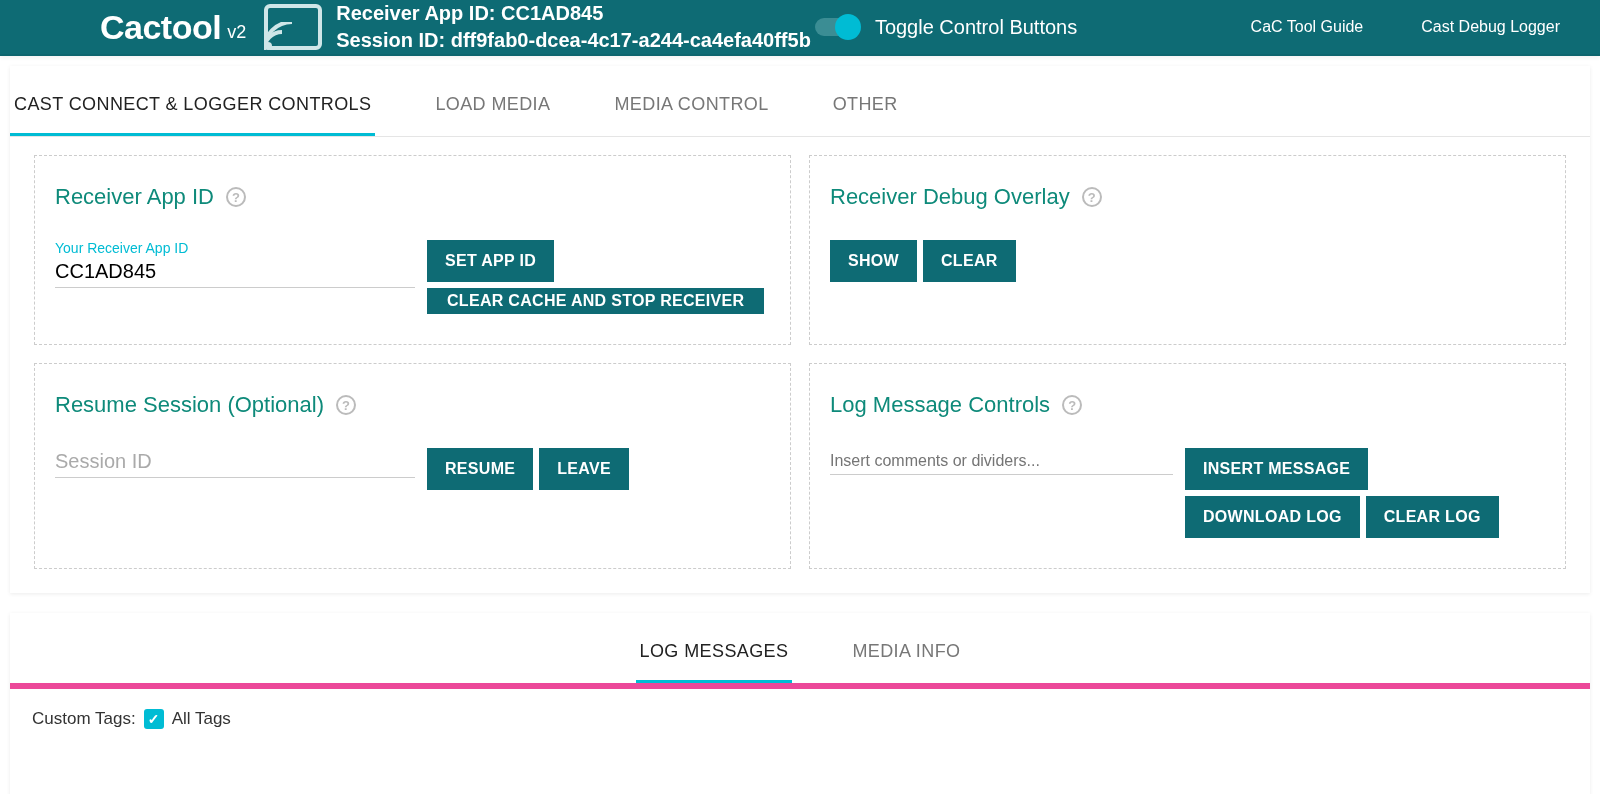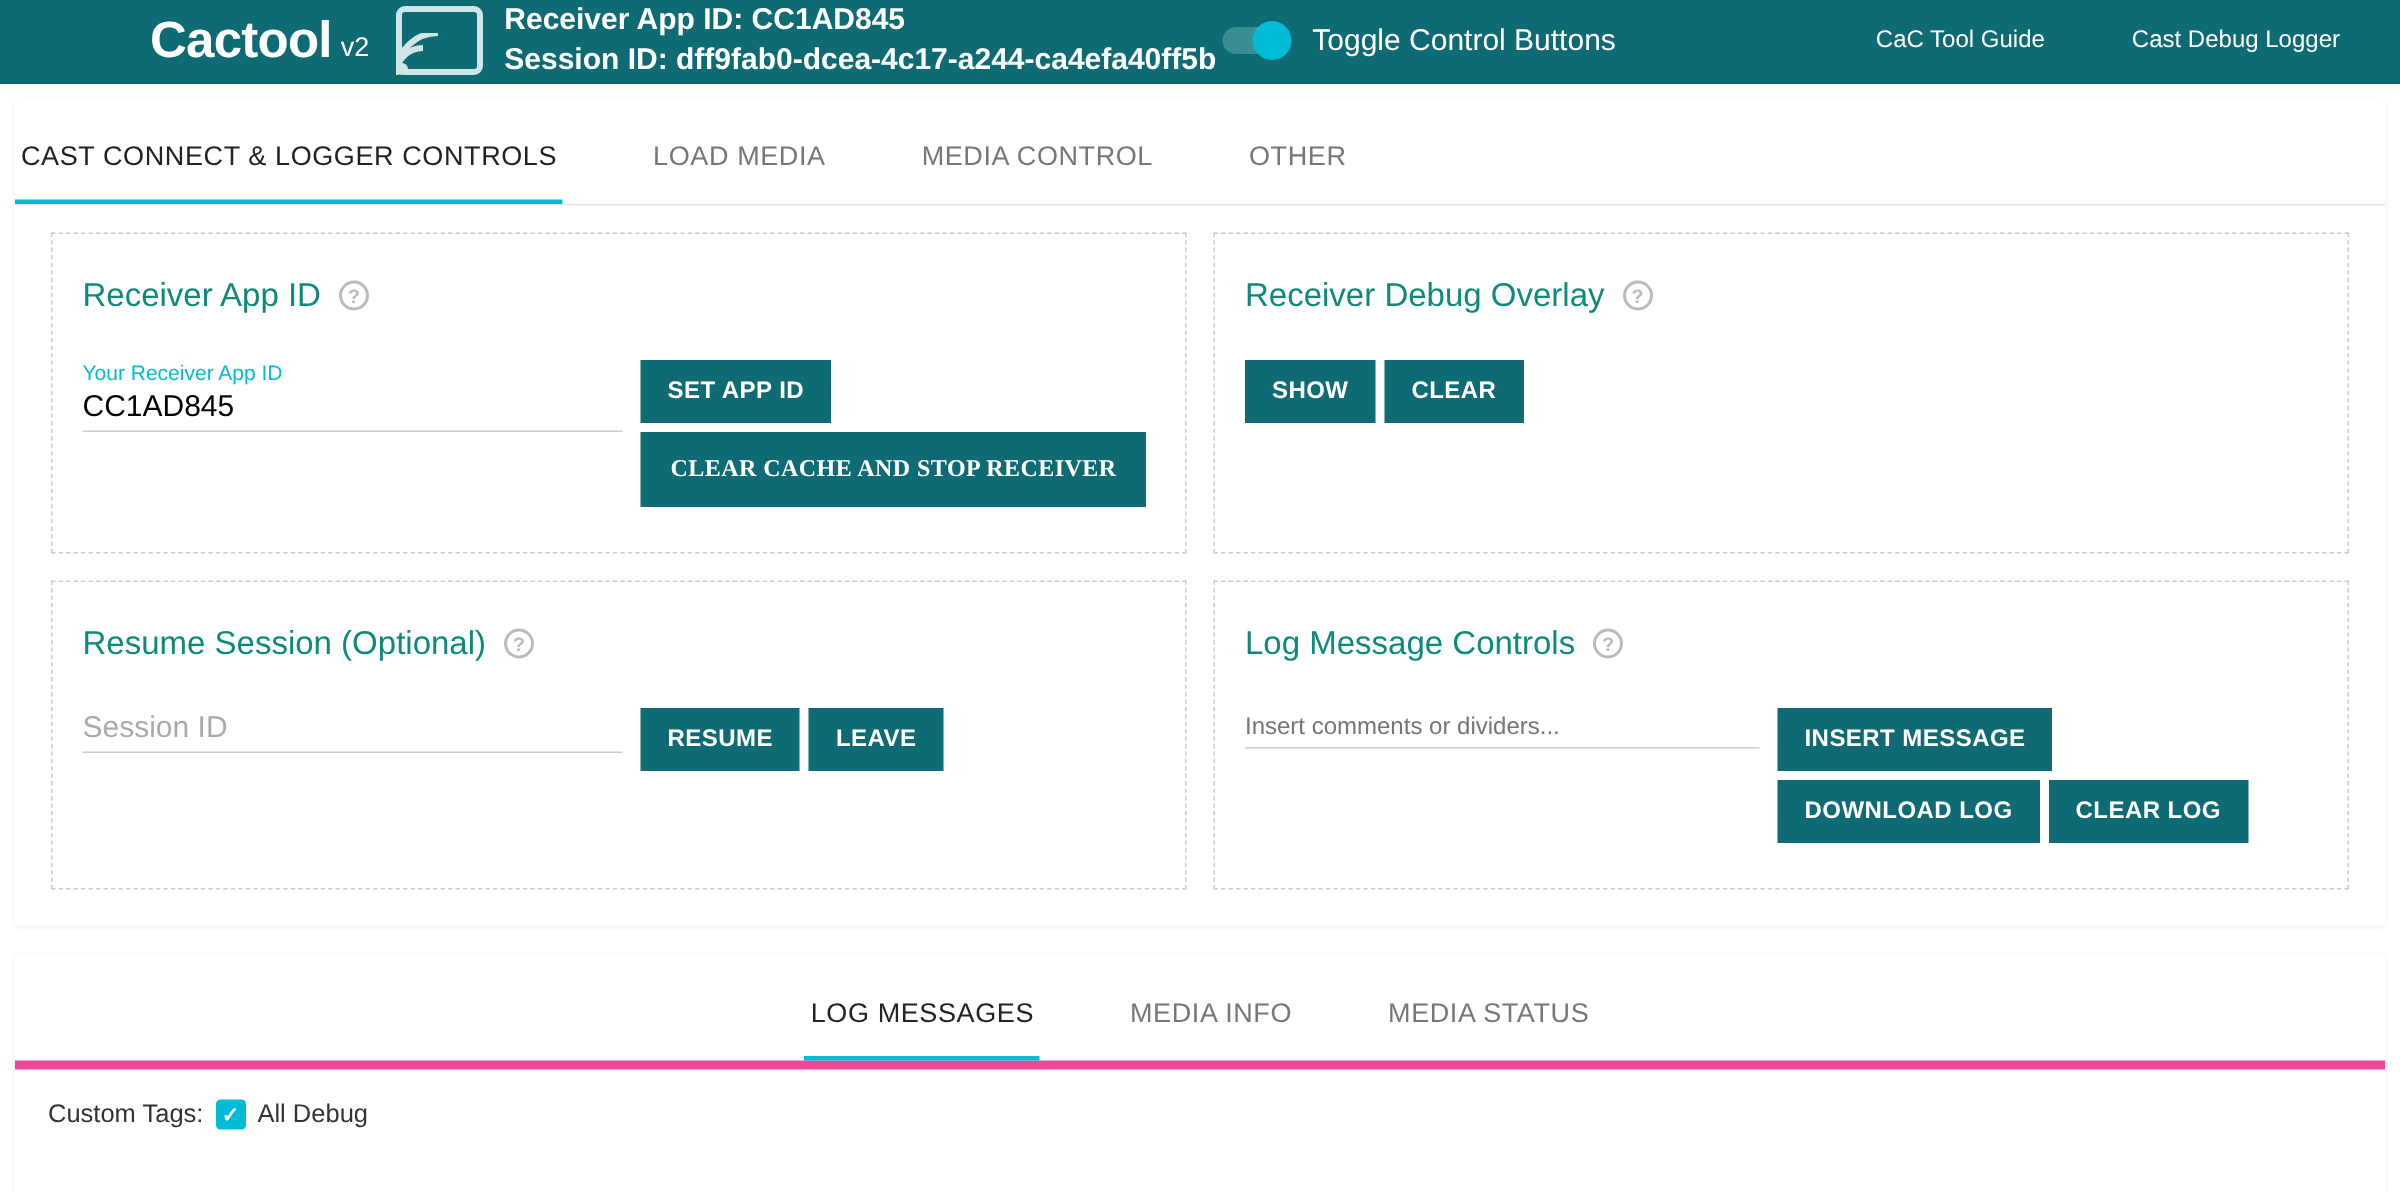--- a/index.html
+++ b/index.html
@@ -108,21 +108,21 @@
     background: transparent;
   }
   .field input::placeholder { color: #aaa; }
   .btns { display: flex; flex-wrap: wrap; gap: 6px; }
   .btn {
     background: #0e6b74; color: #fff; border: none;
     font-size: 16px; font-weight: 700; padding: 12px 18px;
     cursor: pointer; letter-spacing: 0.3px;
     white-space: nowrap;
   }
-  .btn.wide { padding: 16px 20px; font-family: Liberation Serif, serif; }
+  .btn.wide { padding: 4px 20px; }
 
   .log-input { flex: 1; }
   .log-input input {
     width: 100%; border: none; border-bottom: 1px solid #ccc;
     font-size: 16px; padding: 4px 0; outline: none; background: transparent;
   }
 
   
   .panel2 { margin-top: 20px; }
   .tabs2 {
@@ -250,20 +250,19 @@
         </div>
       </div>
     </div>
   </div>
 </div>
 
 <div class="panel panel2">
   <div class="tabs tabs2">
     <div class="tab active">LOG MESSAGES</div>
     <div class="tab">MEDIA INFO</div>
-    <div class="tab">MEDIA STATUS</div>
   </div>
   <div class="custom-tags">
     <span>Custom Tags:</span>
     <span class="checkbox">✓</span>
-    <span>All Debug</span>
+    <span>All Tags</span>
   </div>
 </div>
 
 </body></html>

